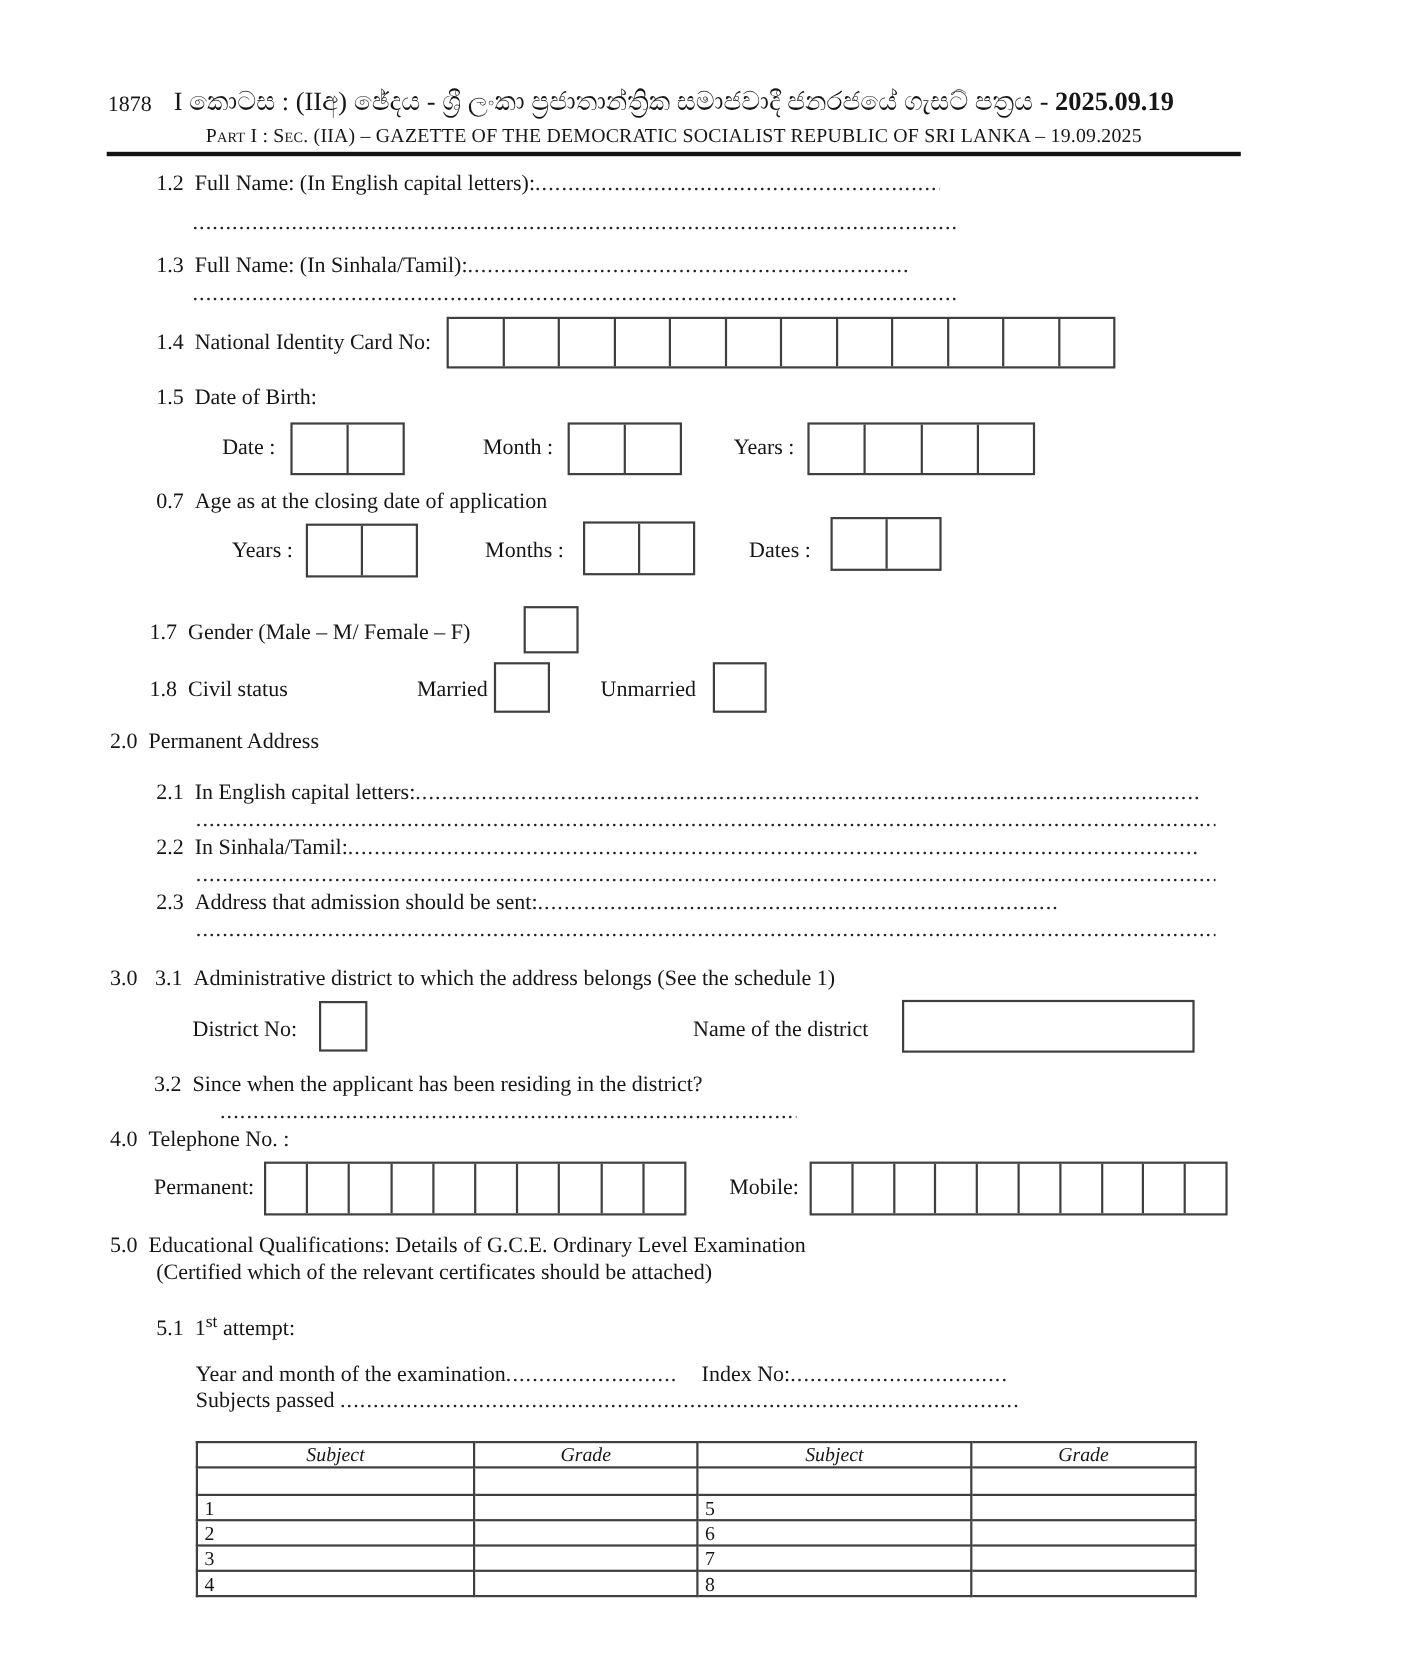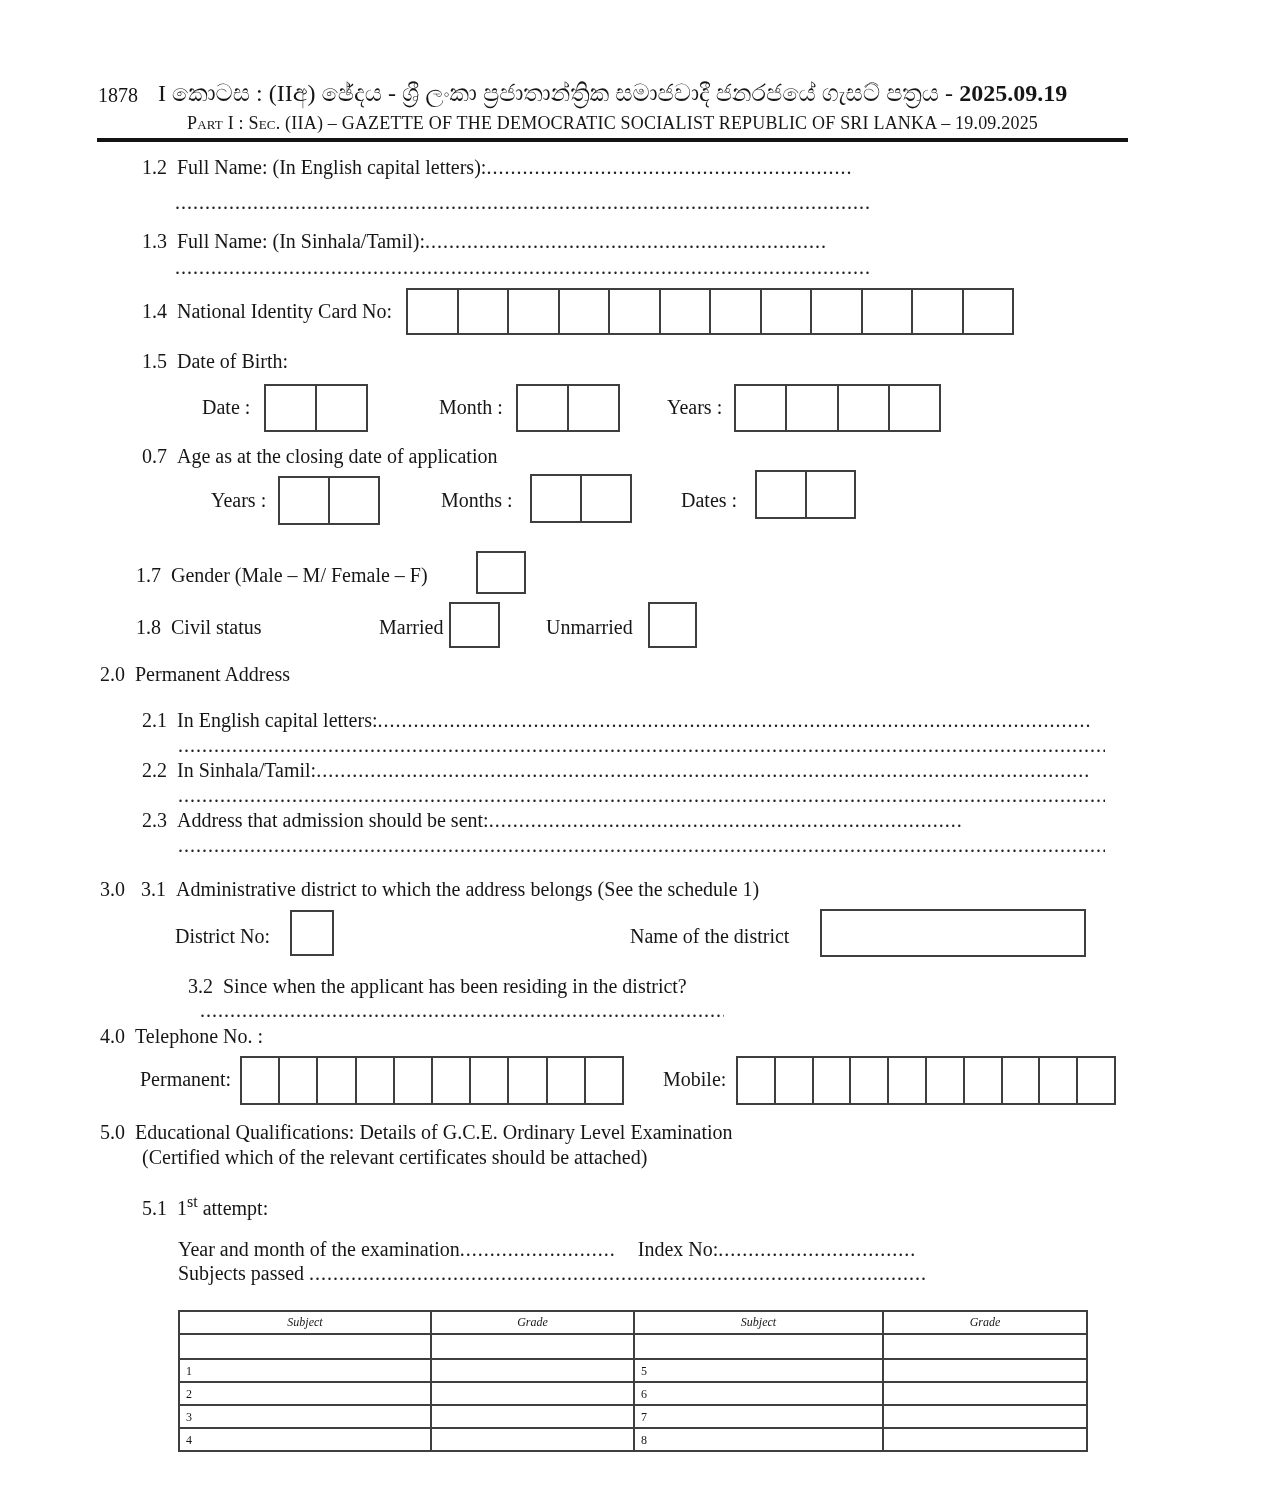--- a/index.html
+++ b/index.html
@@ -19,21 +19,21 @@
   .sinhala{font-size:24px;}
   .english{font-size:18px;font-variant:small-caps;letter-spacing:.2px;}
   .rule{position:absolute;height:4px;background:#141414;}
   
   .boxgrp{position:absolute;display:flex;border:2px solid #3f3f3f;background:#fff;box-sizing:border-box;}
   .boxgrp .cell{flex:1 1 0;border-right:2px solid #3f3f3f;}
   .boxgrp .cell:last-child{border-right:none;}
   .sbox{position:absolute;border:2px solid #3f3f3f;background:#fff;box-sizing:border-box;}
   
   table.subjects{border-collapse:collapse;table-layout:fixed;width:908px;}
-  table.subjects th,table.subjects td{border:2px solid #3f3f3f;padding:0 6px;font-size:12px;overflow:hidden;}
+  table.subjects th,table.subjects td{border:2px solid #3f3f3f;padding:0 6px;font-size:18px;overflow:hidden;}
   table.subjects thead th{font-style:italic;font-weight:normal;text-align:center;height:21px;}
   table.subjects tbody tr{height:23px;}
   table.subjects tbody tr:first-child{height:25px;}
   table.subjects td{text-align:left;vertical-align:middle;line-height:20px;}
   sup{font-size:16px;}
 </style>
 </head>
 <body>
 
 <div class="page">
@@ -144,21 +144,21 @@
   <div class="dots" style="left:178px;top:834px;width:927px;">............................................................................................................................................................................................................................................................................................................</div>
 
   <div class="abs item" style="left:100px;top:878px;">
     <span class="no-wide">3.0</span><span class="no">3.1</span><span>Administrative district to which the address belongs (See the schedule 1)</span>
   </div>
   <div class="abs item" style="left:175px;top:925px;">District No:</div>
   <div class="sbox" style="left:290px;top:910px;width:44px;height:46px;"></div>
   <div class="abs item" style="left:630px;top:925px;">Name of the district</div>
   <div class="sbox" style="left:820px;top:909px;width:266px;height:48px;"></div>
 
-  <div class="abs item" style="left:140px;top:975px;margin-left:48px;">
+  <div class="abs item" style="left:140px;top:975px;">
     <span class="no">3.2</span><span>Since when the applicant has been residing in the district?</span>
   </div>
   <div class="dots" style="left:200px;top:999px;width:524px;">............................................................................................................................................................................................................................................................................................................</div>
 
   <div class="abs item" style="left:100px;top:1025px;">
     <span class="no">4.0</span><span>Telephone No. :</span>
   </div>
   <div class="abs item" style="left:140px;top:1068px;">Permanent:</div>
   <div class="boxgrp" style="left:240px;top:1056px;width:384px;height:49px;">
       <span class="cell"></span>

